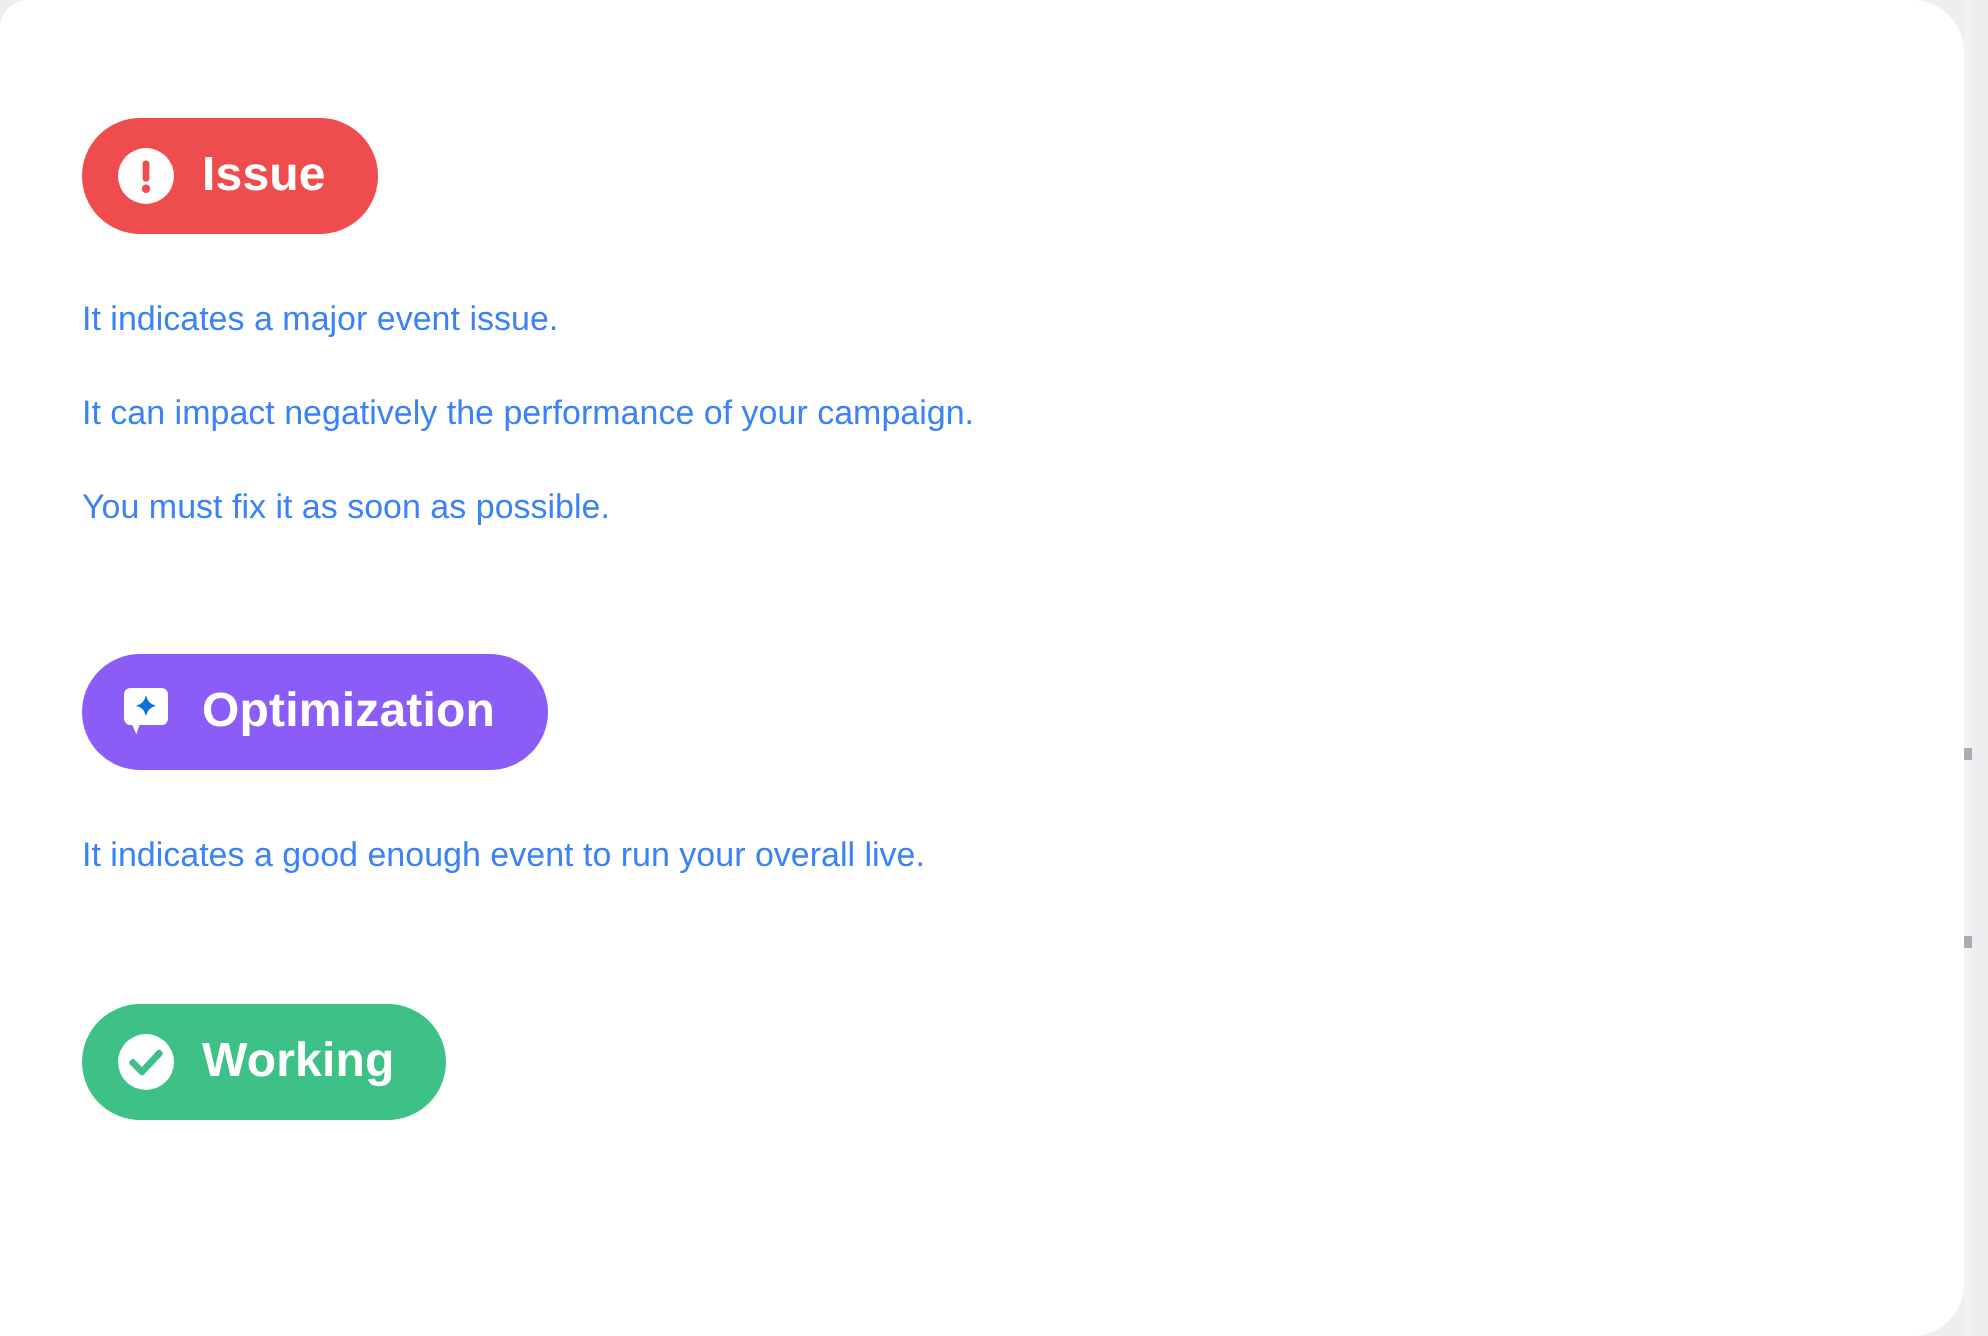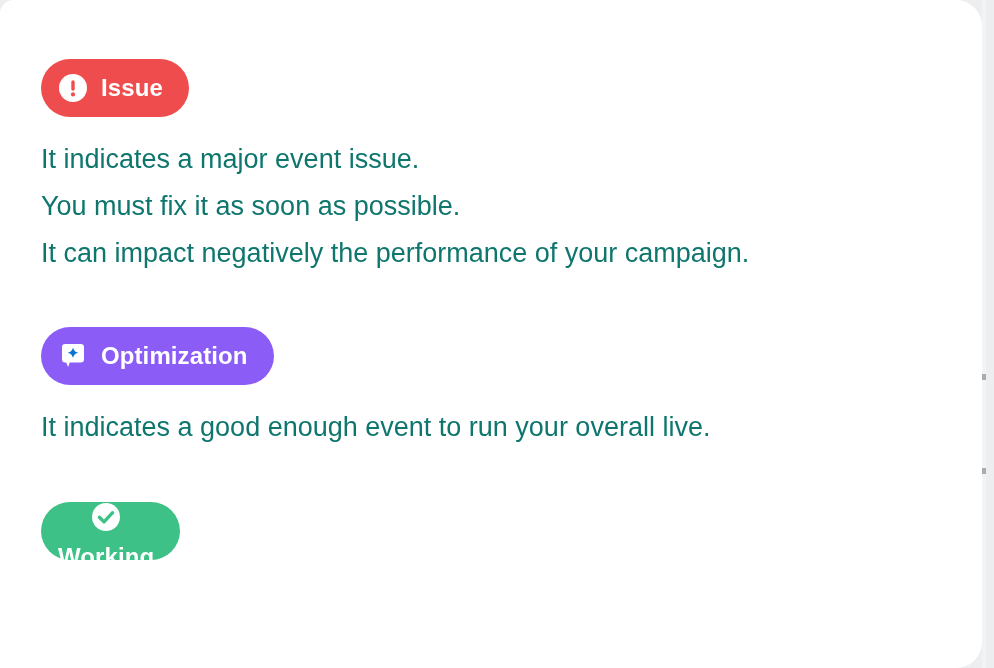--- a/index.html
+++ b/index.html
@@ -70,43 +70,43 @@
     align-items: center;
     height: 58px;
     border-radius: 29px;
     padding: 0 26px 0 17px;
     gap: 13px;
     cursor: pointer;
     user-select: none;
   }
   .badge.issue        { background: #ef4d4d; }
   .badge.optimization { background: #8b5cf6; }
-  .badge.working      { background: #3dc186; flex-direction: column; }
+  .badge.working      { background: #3dc186; }
 
   .badge-label {
     color: #ffffff;
     font-size: 24px;
     font-weight: 700;
     letter-spacing: 0.1px;
     white-space: nowrap;
     line-height: 1;
   }
 
   .badge-icon {
     width: 30px;
     height: 30px;
     flex: 0 0 30px;
     display: block;
   }
 
   
   .lines { margin-top: 19px; }
   .line {
-    color: #0f766e;
-    font-size: 27px;
+    color: #3b82f6;
+    font-size: 17px;
     font-weight: 400;
     line-height: 47px;
     white-space: nowrap;
   }
 
   
   .corner-shade {
     position: absolute;
     right: 0;
     top: 0;
@@ -127,22 +127,22 @@
           <svg class="badge-icon" viewBox="0 0 30 30" aria-hidden="true">
             <circle cx="15" cy="15" r="14" fill="#ffffff"></circle>
             <rect x="13.3" y="7.2" width="3.4" height="10.6" rx="1.7" fill="#ef4d4d"></rect>
             <circle cx="15" cy="21.4" r="2.1" fill="#ef4d4d"></circle>
           </svg>
         </span>
         <span class="badge-label">Issue</span>
       </div>
       <div class="lines">
         <div class="line">It indicates a major event issue.</div>
+        <div class="line">It can impact negatively the performance of your campaign.</div>
         <div class="line">You must fix it as soon as possible.</div>
-        <div class="line">It can impact negatively the performance of your campaign.</div>
       </div>
     </div>
 
     <div class="section optimization">
       <div class="badge optimization">
         <span class="badge-icon-wrap">
           <svg class="badge-icon" viewBox="0 0 30 30" aria-hidden="true">
             <path d="M4 6.2a3.2 3.2 0 0 1 3.2-3.2h15.6A3.2 3.2 0 0 1 26 6.2v12.1a3.2 3.2 0 0 1-3.2 3.2h-11.1l-1.5 4.6-2.1-4.6H7.2A3.2 3.2 0 0 1 4 18.3z" fill="#ffffff"></path>
             <path d="M15 6.6c1.05 3.3 1.9 4.2 5.1 5.25-3.2 1.05-4.05 1.95-5.1 5.25-1.05-3.3-1.9-4.2-5.1-5.25 3.2-1.05 4.05-1.95 5.1-5.25z" fill="#0b73d4"></path>
           </svg>

